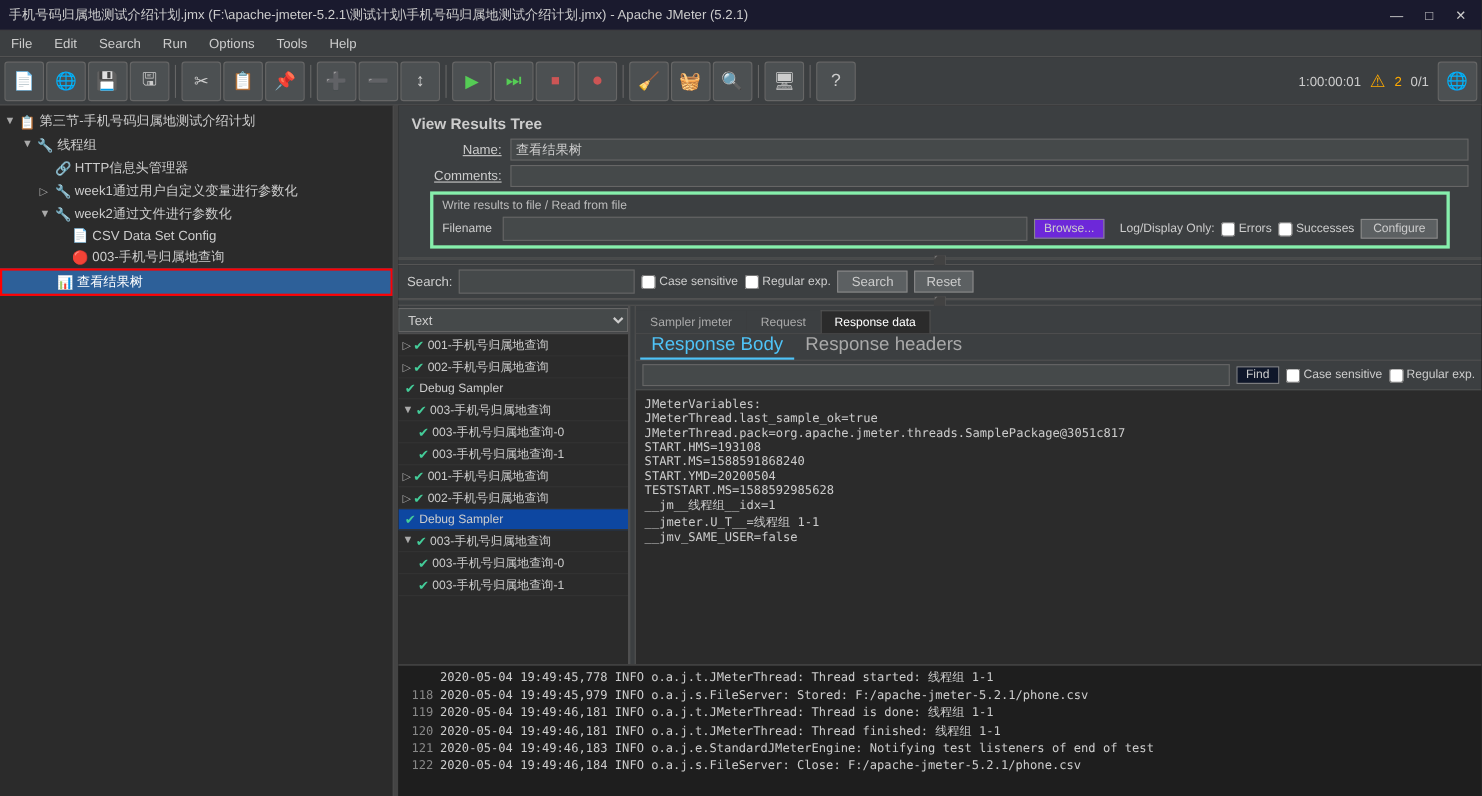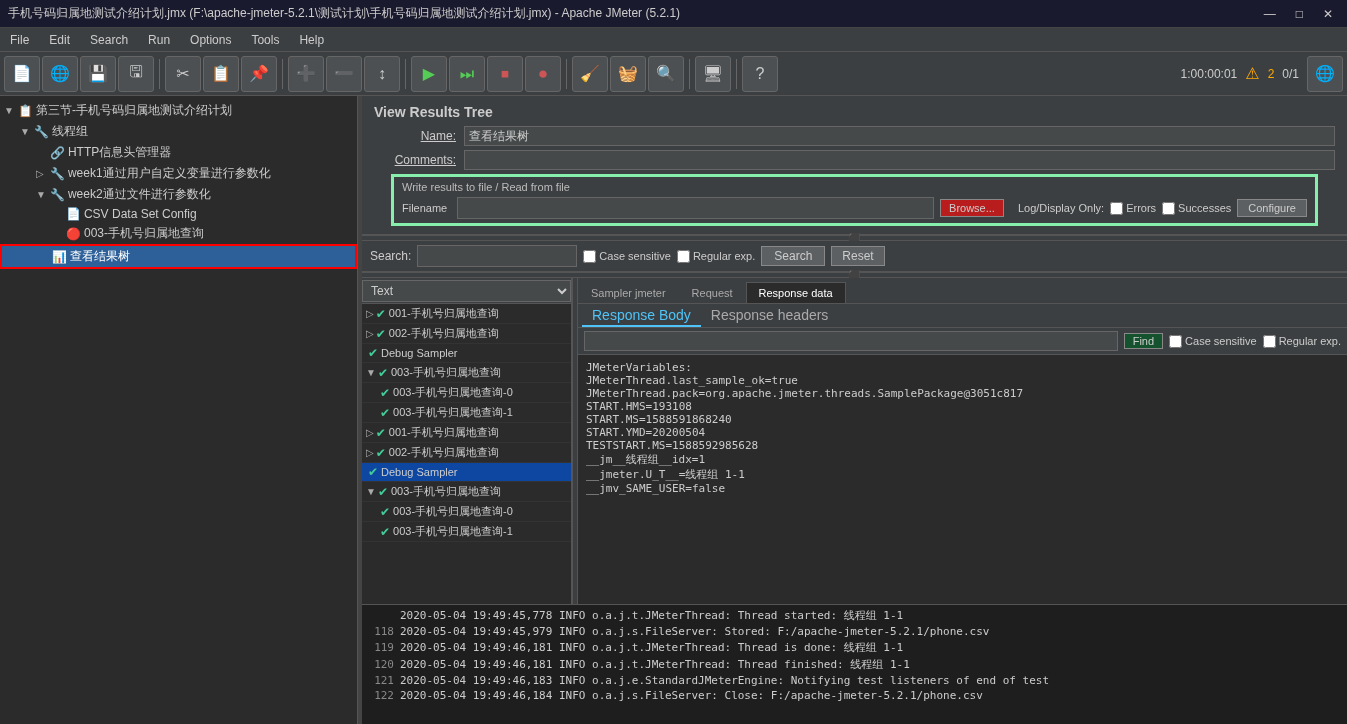--- a/index.html
+++ b/index.html
@@ -152,21 +152,21 @@
     .filename-input {
       flex: 1;
       background: #45494a;
       border: 1px solid #666;
       color: #ccc;
       padding: 2px 4px;
       font-size: 12px;
       height: 22px;
     }
     .browse-btn {
-      background: #b91c1c;
+      background: #6d28d9;
       border: 1px solid #888;
       color: #ccc;
       padding: 2px 8px;
       cursor: pointer;
       font-size: 11px;
     }
     .log-display { color: #ccc; font-size: 11px; }
     .checkbox-label { display: flex; align-items: center; gap: 3px; font-size: 11px; color: #ccc; }
     .configure-btn {
       background: #5c6062;
@@ -307,21 +307,21 @@
       display: flex;
       background: #3c3f41;
       border-bottom: 1px solid #555;
       height: 24px;
       align-items: flex-end;
       padding: 0 4px;
     }
     .sub-tab {
       padding: 2px 10px;
       cursor: pointer;
-      font-size: 14px;
+      font-size: 17px;
       color: #aaa;
       border-bottom: 2px solid transparent;
     }
     .sub-tab.active { color: #4fc3f7; border-bottom-color: #4fc3f7; }
 
     
     #find-row {
       display: flex;
       align-items: center;
       padding: 3px 6px;
@@ -332,21 +332,21 @@
     .find-input {
       flex: 1;
       background: #45494a;
       border: 1px solid #666;
       color: #ccc;
       padding: 2px 4px;
       font-size: 11px;
       height: 20px;
     }
     .find-btn {
-      background: #14532d;
+      background: #0f172a;
       border: 1px solid #888;
       color: #ccc;
       padding: 1px 8px;
       cursor: pointer;
       font-size: 11px;
     }
 
     
     #response-body {
       flex: 1;

